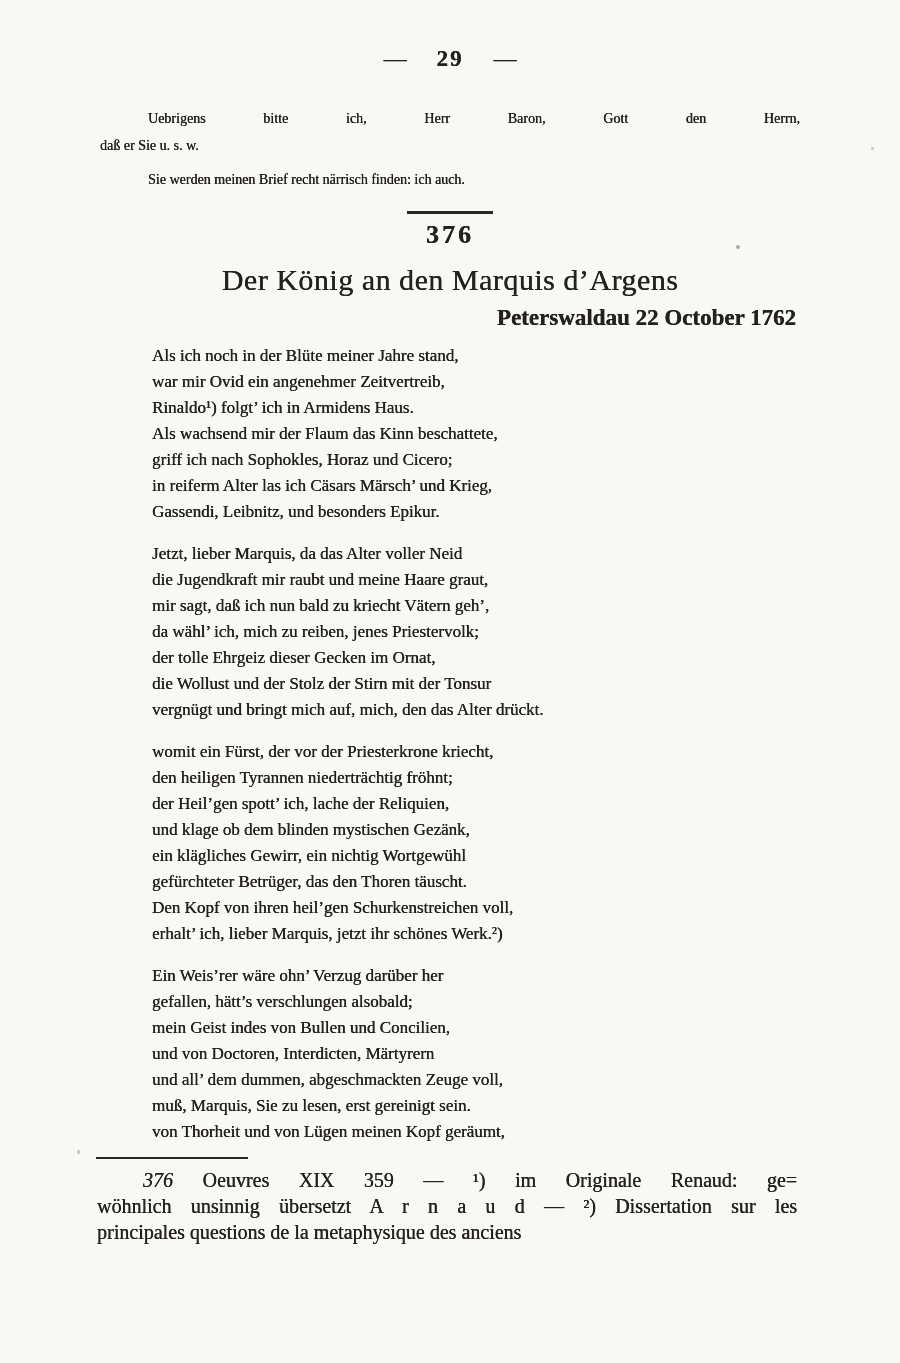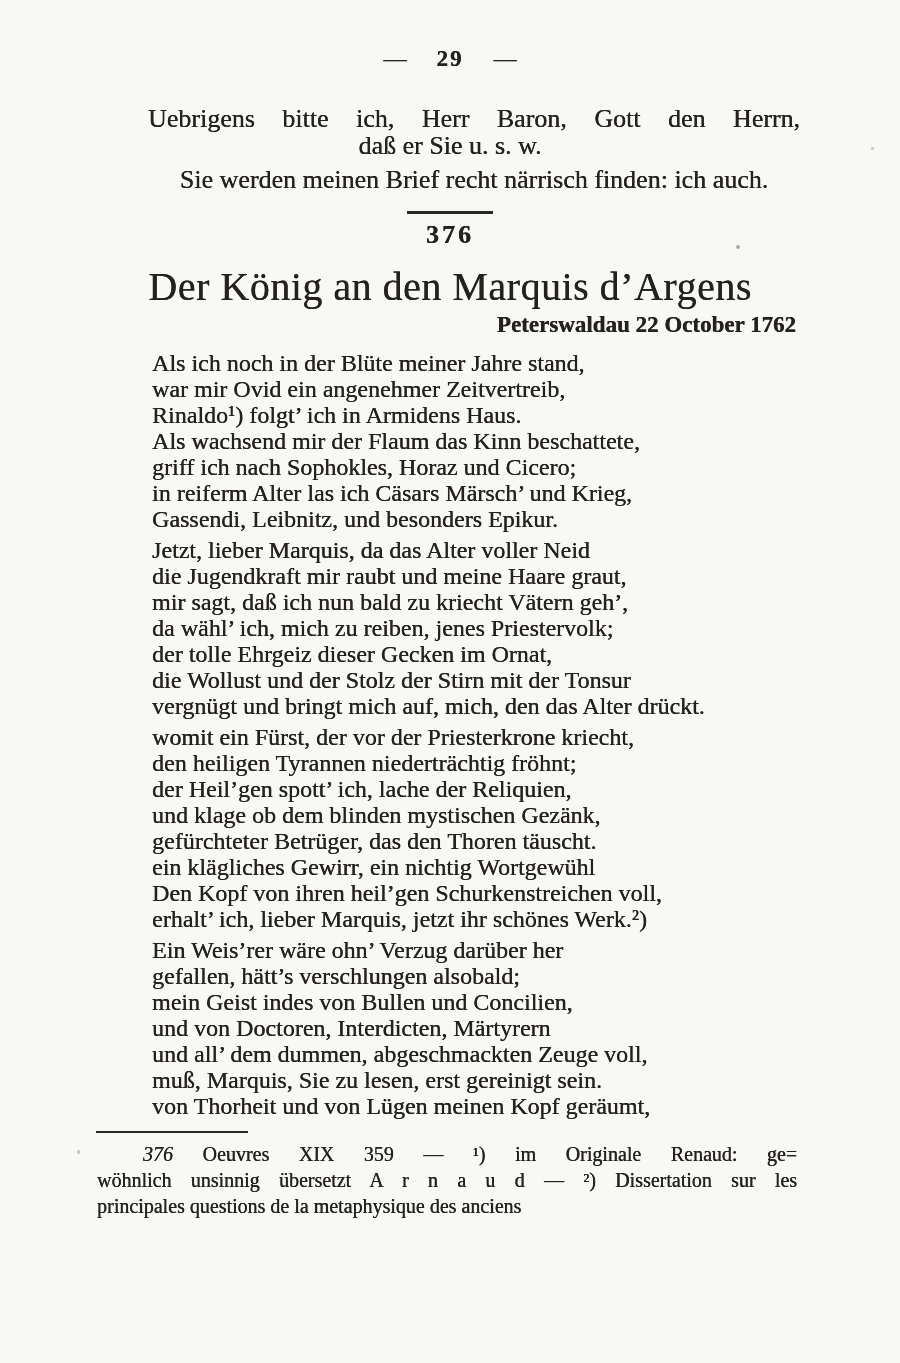--- a/index.html
+++ b/index.html
@@ -18,44 +18,44 @@
   .page-number-row {
     padding-top:46px;
     text-align:center;
     font-size:23px;
     line-height:26px;
   }
   .pn-dash { display:inline-block; margin:0 30px; letter-spacing:0; }
   .pn-num  { display:inline-block; letter-spacing:2px; font-weight:bold; }
 
   
-  .prose { width:700px; margin:0 auto; font-size:26px; line-height:27px; }
-  .prose-line { white-space:normal;text-align:center; }
+  .prose { width:700px; margin:0 auto; font-size:14px; line-height:27px; }
+  .prose-line { white-space:normal; }
   .p1l1 { margin-top:33px; text-indent:48px; text-align:justify; text-align-last:justify; }
   .p1l2 { }
   .p2   { margin-top:7px; text-indent:48px; }
 
   
   .heading-rule { width:86px; height:3px; background:#2b2723; margin:18px auto 0 auto; }
   .letter-number {
     margin-top:6px; text-align:center;
     font-size:26px; font-weight:bold; letter-spacing:3px; line-height:30px;
   }
   .letter-title {
-    margin-top:20px; text-align:center;
-    font-size:40px; line-height:34px; letter-spacing:0.5px;
+    margin-top:13px; text-align:center;
+    font-size:30px; line-height:34px; letter-spacing:0.5px;
   }
   .dateline {
     margin-top:8px; margin-right:104px;
     text-align:right; font-size:23px; line-height:26px; font-weight:bold;
   }
 
   
-  .poem { margin-top:12px; margin-left:152px; font-size:24px; }
-  .stanza + .stanza { margin-top:5px; }
+  .poem { margin-top:12px; margin-left:152px; font-size:17px; }
+  .stanza + .stanza { margin-top:16px; }
   .poem-line { line-height:26px; white-space:nowrap; }
 
   
   .footnote-rule { width:152px; height:2px; background:#2b2723; margin:12px 0 0 96px; }
   .footnote {
     width:700px; margin:8px 0 0 97px;
     font-size:20px; line-height:26px;
   }
   .fn-l1 { text-indent:46px; text-align:justify; text-align-last:justify; }
   .fn-l2 { text-align:justify; text-align-last:justify; }
@@ -105,22 +105,22 @@
         <div class="poem-line">da wähl’ ich, mich zu reiben, jenes Priestervolk;</div>
         <div class="poem-line">der tolle Ehrgeiz dieser Gecken im Ornat,</div>
         <div class="poem-line">die Wollust und der Stolz der Stirn mit der Tonsur</div>
         <div class="poem-line">vergnügt und bringt mich auf, mich, den das Alter drückt.</div>
       </div>
     <div class="stanza">
         <div class="poem-line">womit ein Fürst, der vor der Priesterkrone kriecht,</div>
         <div class="poem-line">den heiligen Tyrannen niederträchtig fröhnt;</div>
         <div class="poem-line">der Heil’gen spott’ ich, lache der Reliquien,</div>
         <div class="poem-line">und klage ob dem blinden mystischen Gezänk,</div>
+        <div class="poem-line">ein klägliches Gewirr, ein nichtig Wortgewühl</div>
         <div class="poem-line">gefürchteter Betrüger, das den Thoren täuscht.</div>
-        <div class="poem-line">ein klägliches Gewirr, ein nichtig Wortgewühl</div>
         <div class="poem-line">Den Kopf von ihren heil’gen Schurkenstreichen voll,</div>
         <div class="poem-line">erhalt’ ich, lieber Marquis, jetzt ihr schönes Werk.²)</div>
       </div>
     <div class="stanza">
         <div class="poem-line">Ein Weis’rer wäre ohn’ Verzug darüber her</div>
         <div class="poem-line">gefallen, hätt’s verschlungen alsobald;</div>
         <div class="poem-line">mein Geist indes von Bullen und Concilien,</div>
         <div class="poem-line">und von Doctoren, Interdicten, Märtyrern</div>
         <div class="poem-line">und all’ dem dummen, abgeschmackten Zeuge voll,</div>
         <div class="poem-line">muß, Marquis, Sie zu lesen, erst gereinigt sein.</div>

